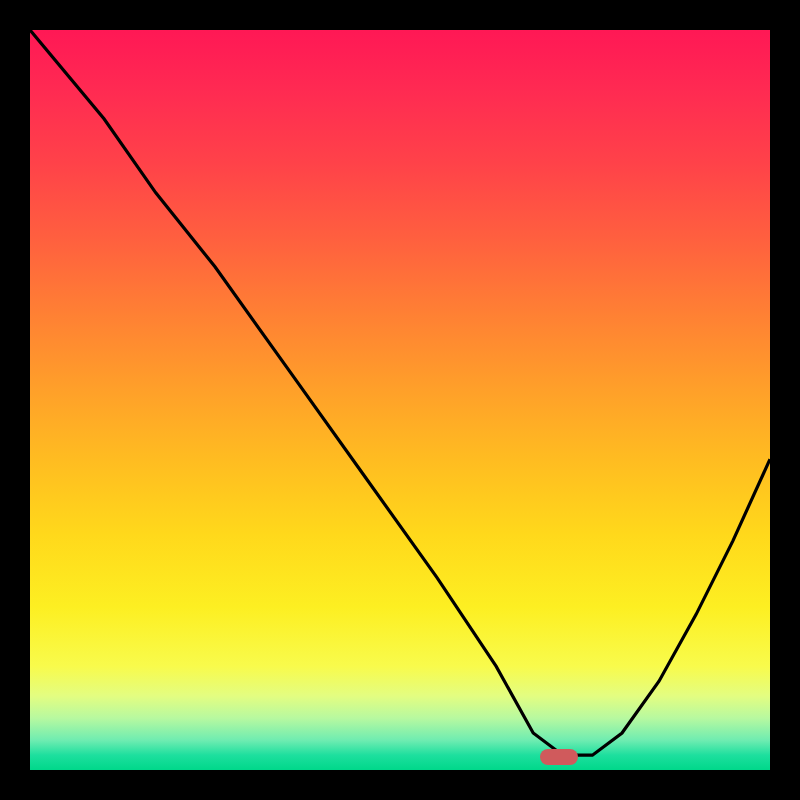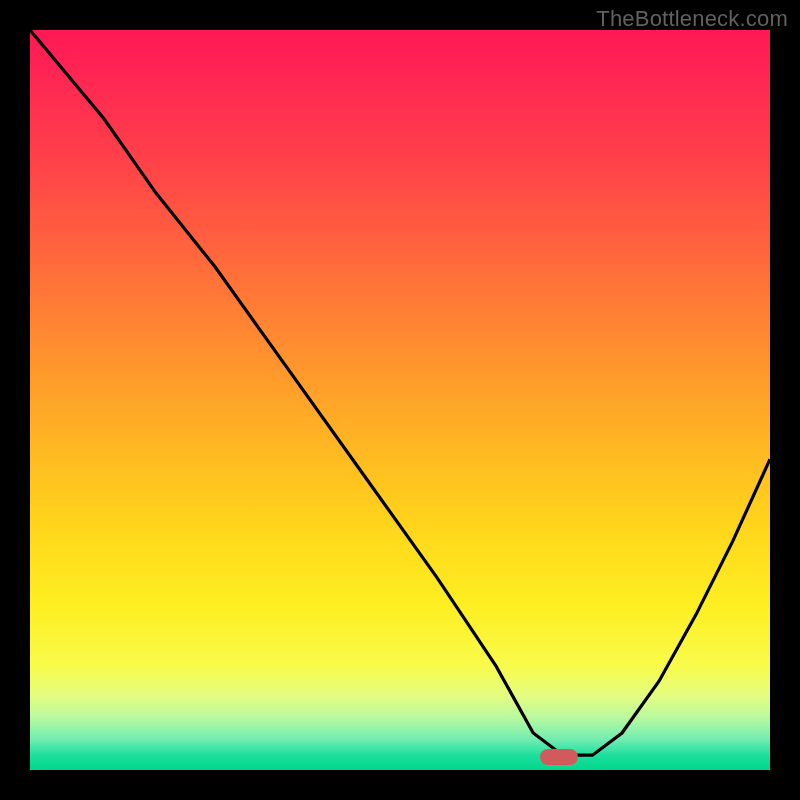--- a/index.html
+++ b/index.html
@@ -73,21 +73,20 @@
     border-radius: 8px;
     background: #d05a5c;
     z-index: 5;
   }
 </style>
 </head>
 <body>
 
 <div class="container">
 
-  <div class="watermark">TheBottleneck.com</div>
 
   <div class="plot-area">
     <div class="gradient-bg"></div>
 
     <svg class="curve-svg" viewBox="0 0 740 740" preserveAspectRatio="none">
       <path id="curve-path" fill="none" stroke="#000000" stroke-width="3.2" d="M 0.0 0.0 L 74.0 88.8 L 125.8 162.8 L 185.0 236.8 L 259.0 340.4 L 333.0 444.0 L 407.0 547.6 L 466.2 636.4 L 503.2 703.0 L 532.8 725.2 L 562.4 725.2 L 592.0 703.0 L 629.0 651.2 L 666.0 584.6 L 703.0 510.6 L 740.0 429.2 "></path>
     </svg>
 
     <div id="marker" class="marker" style="left: 510.1px; top: 719.42px; width: 38px; height: 16px; background: rgb(208, 90, 92);"></div>
   </div>

